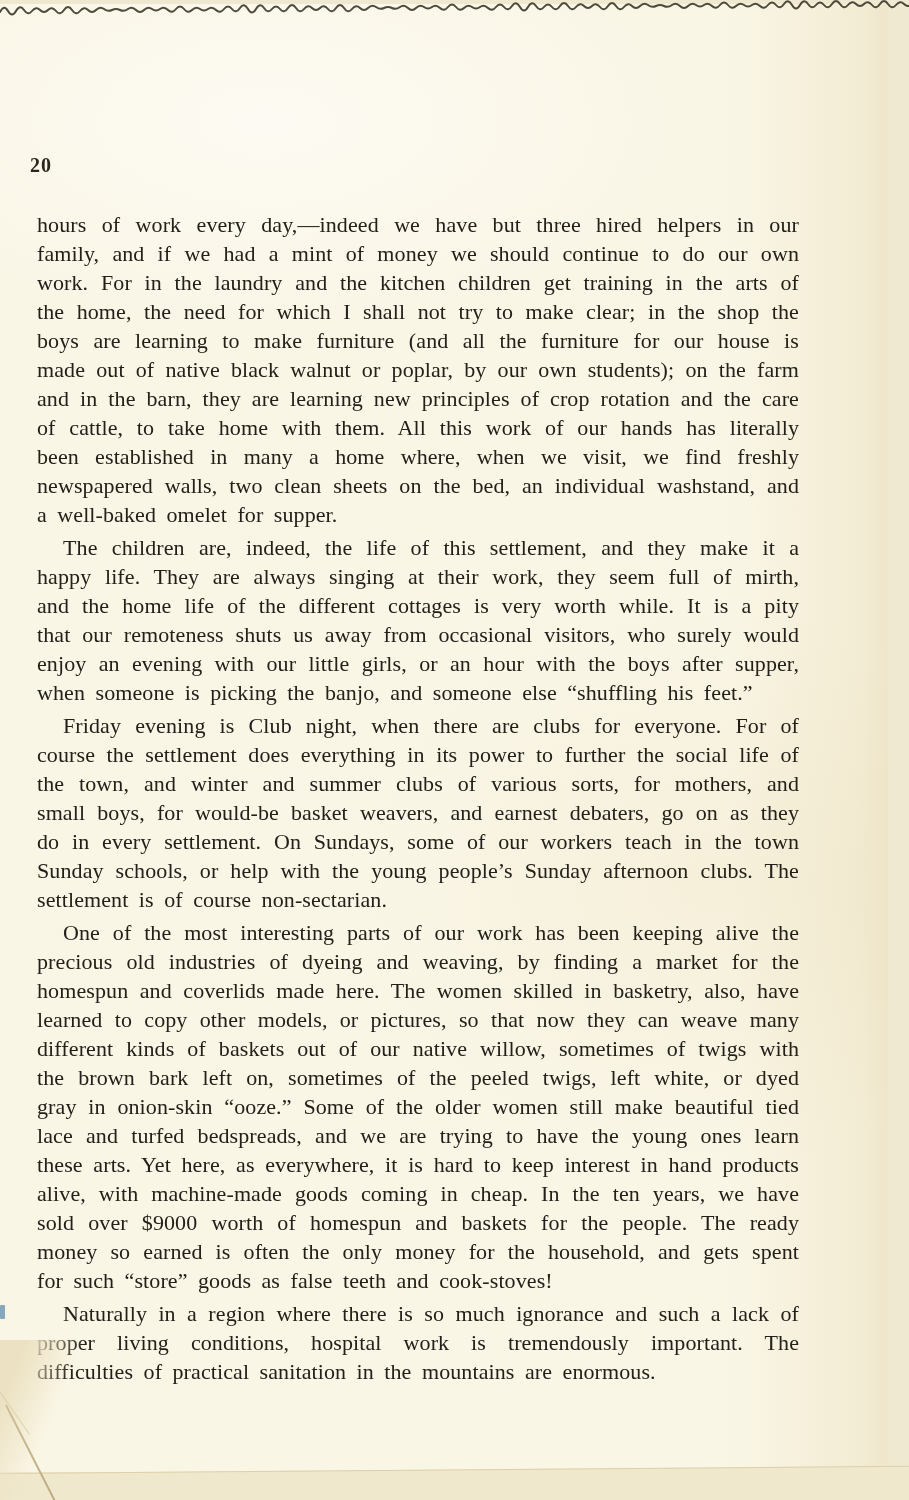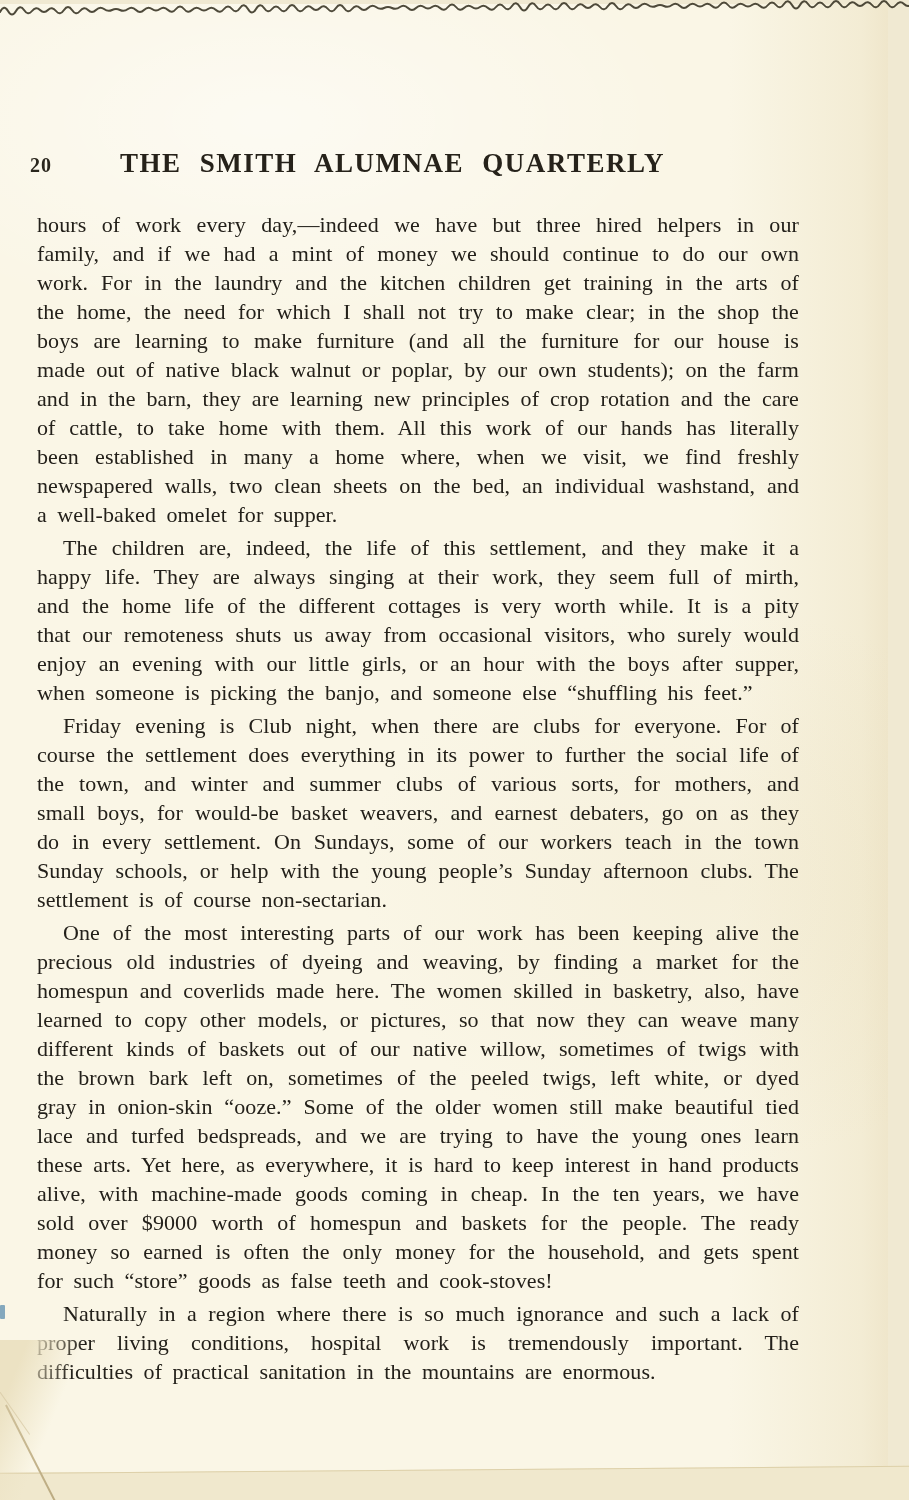--- a/index.html
+++ b/index.html
@@ -84,21 +84,20 @@
   #article p{margin:4px;text-indent:26px;}
   #article p.no-indent{text-indent:0;}
 </style>
 </head>
 <body>
 
 <div id="scan">
 
   <div id="page">
     <span id="page-number">20</span>
-    <h1 id="page-title">THE SMITH ALUMNAE QUARTERLY</h1>
 
     <div id="article">
       <p class="no-indent">hours of work every day,—indeed we have but three hired helpers in our family, and if we had a mint of money we should continue to do our own work.  For in the laundry and the kitchen children get training in the arts of the home, the need for which I shall not try to make clear; in the shop the boys are learning to make furniture (and all the furniture for our house is made out of native black walnut or poplar, by our own students); on the farm and in the barn, they are learning new principles of crop rotation and the care of cattle, to take home with them.  All this work of our hands has literally been established in many a home where, when we visit, we find freshly newspapered walls, two clean sheets on the bed, an individual washstand, and a well-baked omelet for supper.</p>
       <p>The children are, indeed, the life of this settlement, and they make it a happy life.  They are always singing at their work, they seem full of mirth, and the home life of the different cottages is very worth while.  It is a pity that our remoteness shuts us away from occasional visitors, who surely would enjoy an evening with our little girls, or an hour with the boys after supper, when someone is picking the banjo, and someone else “shuffling his feet.”</p>
       <p>Friday evening is Club night, when there are clubs for everyone.  For of course the settlement does everything in its power to further the social life of the town, and winter and summer clubs of various sorts, for mothers, and small boys, for would-be basket weavers, and earnest debaters, go on as they do in every settlement.  On Sundays, some of our workers teach in the town Sunday schools, or help with the young people’s Sunday afternoon clubs.  The settlement is of course non-sectarian.</p>
       <p>One of the most interesting parts of our work has been keeping alive the precious old industries of dyeing and weaving, by finding a market for the homespun and coverlids made here.  The women skilled in basketry, also, have learned to copy other models, or pictures, so that now they can weave many different kinds of baskets out of our native willow, sometimes of twigs with the brown bark left on, sometimes of the peeled twigs, left white, or dyed gray in onion-skin “ooze.”  Some of the older women still make beautiful tied lace and turfed bedspreads, and we are trying to have the young ones learn these arts.  Yet here, as everywhere, it is hard to keep interest in hand products alive, with machine-made goods coming in cheap.  In the ten years, we have sold over $9000 worth of homespun and baskets for the people.  The ready money so earned is often the only money for the household, and gets spent for such “store” goods as false teeth and cook-stoves!</p>
       <p>Naturally in a region where there is so much ignorance and such a lack of proper living conditions, hospital work is tremendously important.  The difficulties of practical sanitation in the mountains are enormous.</p>
     </div>
   </div>
 

